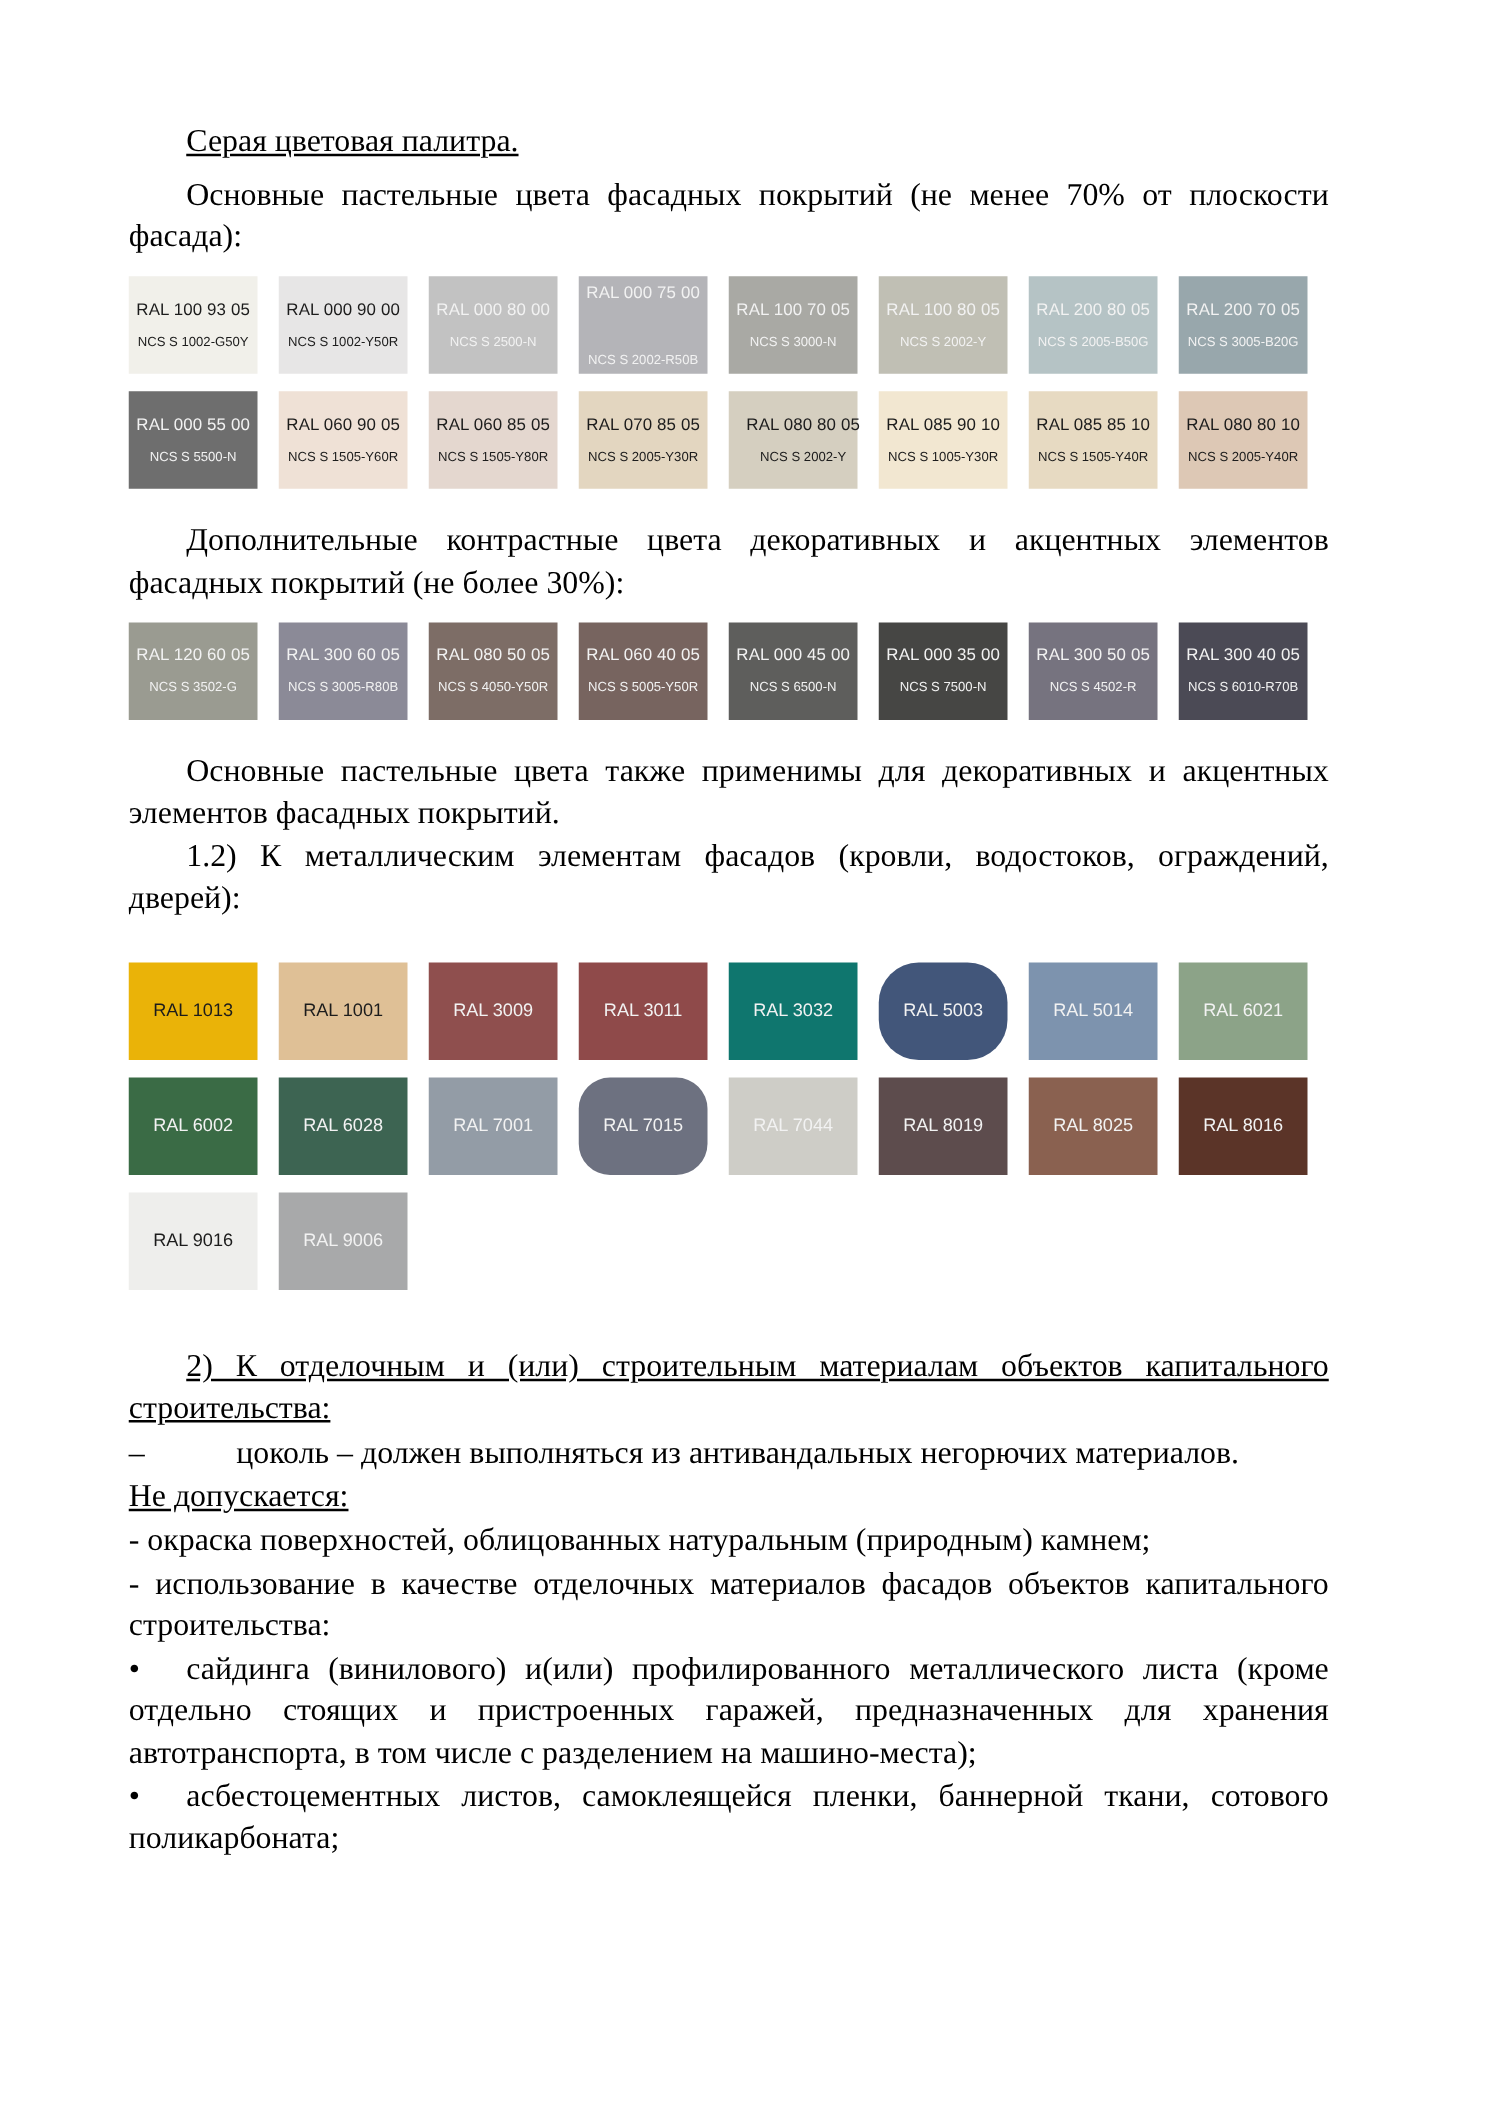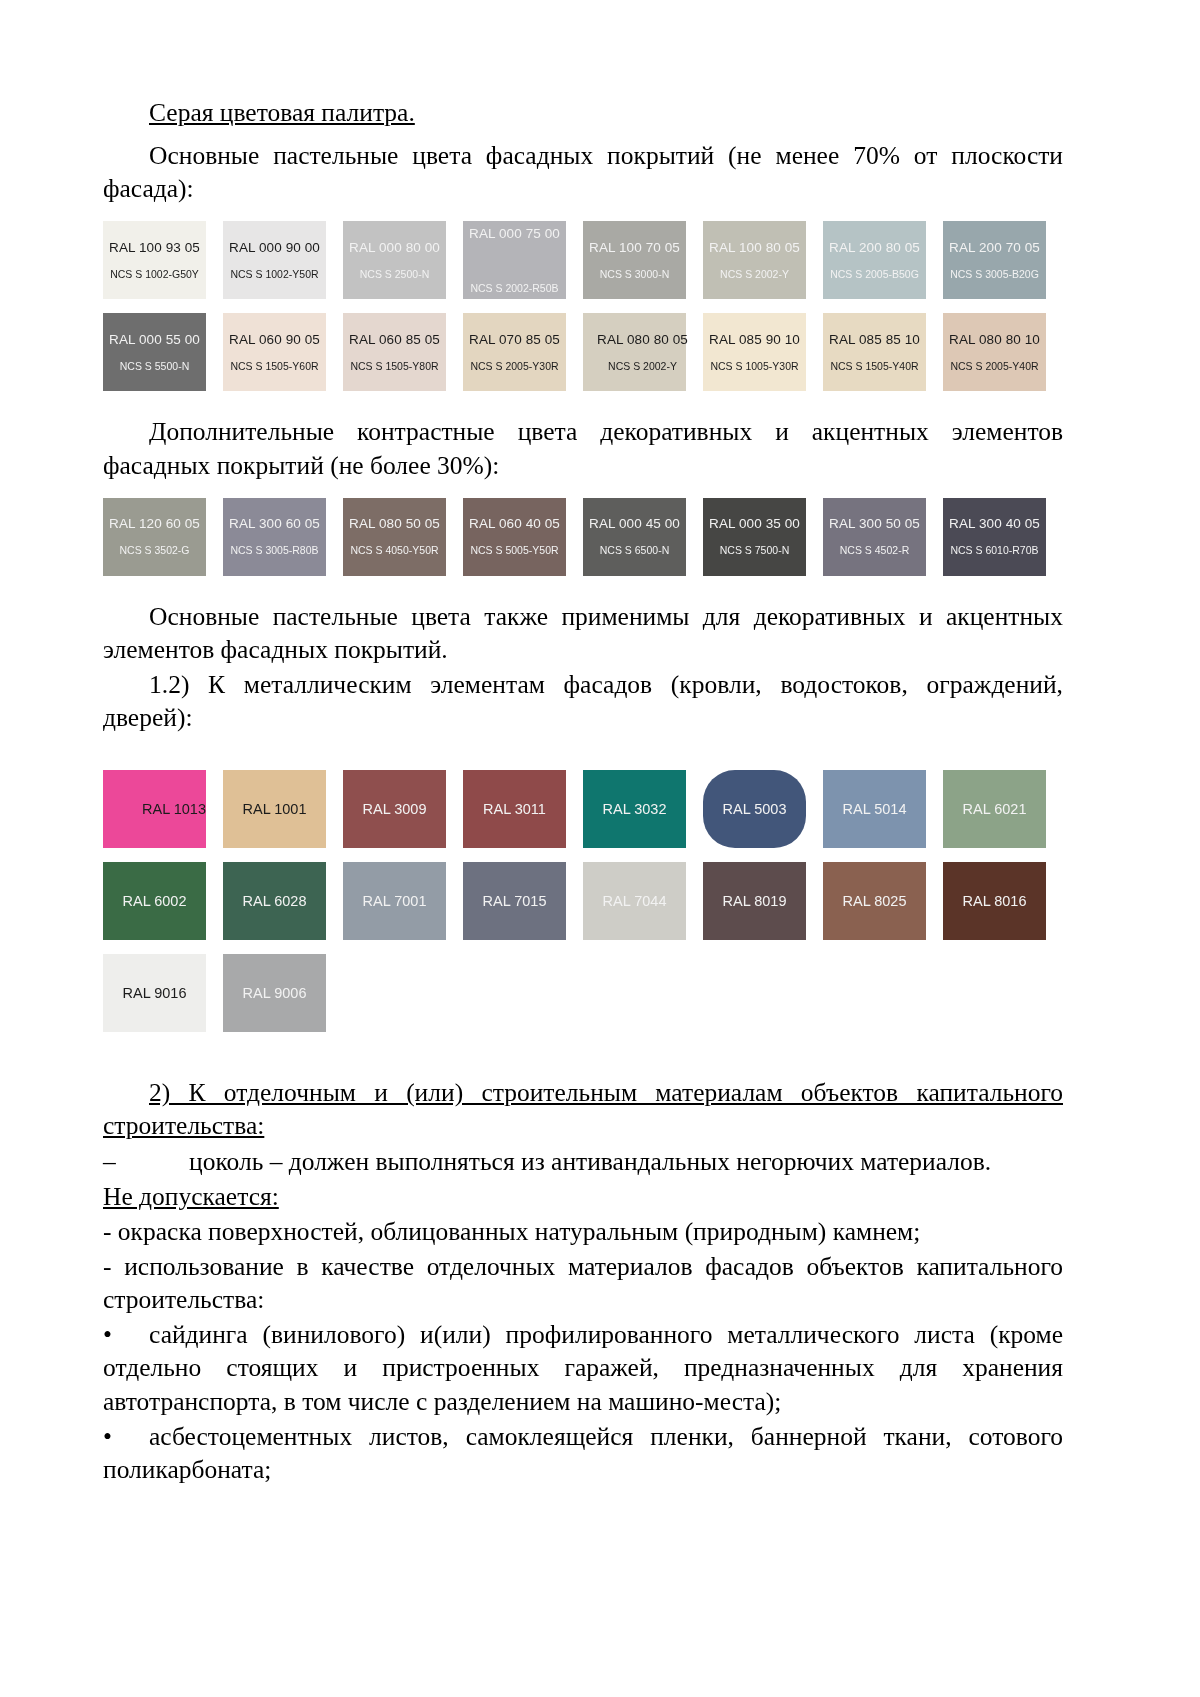--- a/index.html
+++ b/index.html
@@ -293,21 +293,21 @@
     <p class="para">Основные пастельные цвета также применимы для декоративных и акцентных элементов фасадных покрытий.</p>
 
     <p class="para">1.2) К металлическим элементам фасадов (кровли, водостоков, ограждений, дверей):</p>
 
     <div class="gap-lg"></div>
 
     <div class="swatch-grid">
 
       <div class="swatch-row">
         <div class="msw">
-            <div class="msw-inner" style="background: #ec4899; color: rgb(28, 28, 28); justify-content: flex-end;">
+            <div class="msw-inner" style="background: #eab308; color: rgb(28, 28, 28);">
           <div class="msw-label">RAL 1013</div>
             </div>
           </div>
         <div class="msw">
             <div class="msw-inner" style="background: rgb(223, 192, 150); color: rgb(28, 28, 28);">
           <div class="msw-label">RAL 1001</div>
             </div>
           </div>
         <div class="msw">
             <div class="msw-inner" style="background: rgb(143, 79, 78); color: rgb(242, 242, 242);">
@@ -353,21 +353,21 @@
             <div class="msw-inner" style="background: rgb(61, 100, 82); color: rgb(242, 242, 242);">
           <div class="msw-label">RAL 6028</div>
             </div>
           </div>
         <div class="msw">
             <div class="msw-inner" style="background: rgb(147, 156, 166); color: rgb(242, 242, 242);">
           <div class="msw-label">RAL 7001</div>
             </div>
           </div>
         <div class="msw">
-            <div class="msw-inner" style="background: rgb(109, 113, 128); color: rgb(242, 242, 242);">
+            <div class="msw-inner" style="background: rgb(109, 113, 128); color: rgb(242, 242, 242); border-radius: 25px;">
           <div class="msw-label">RAL 7015</div>
             </div>
           </div>
         <div class="msw">
             <div class="msw-inner" style="background: rgb(206, 205, 199); color: rgb(242, 242, 242);">
           <div class="msw-label">RAL 7044</div>
             </div>
           </div>
         <div class="msw">
             <div class="msw-inner" style="background: rgb(93, 76, 77); color: rgb(242, 242, 242);">

